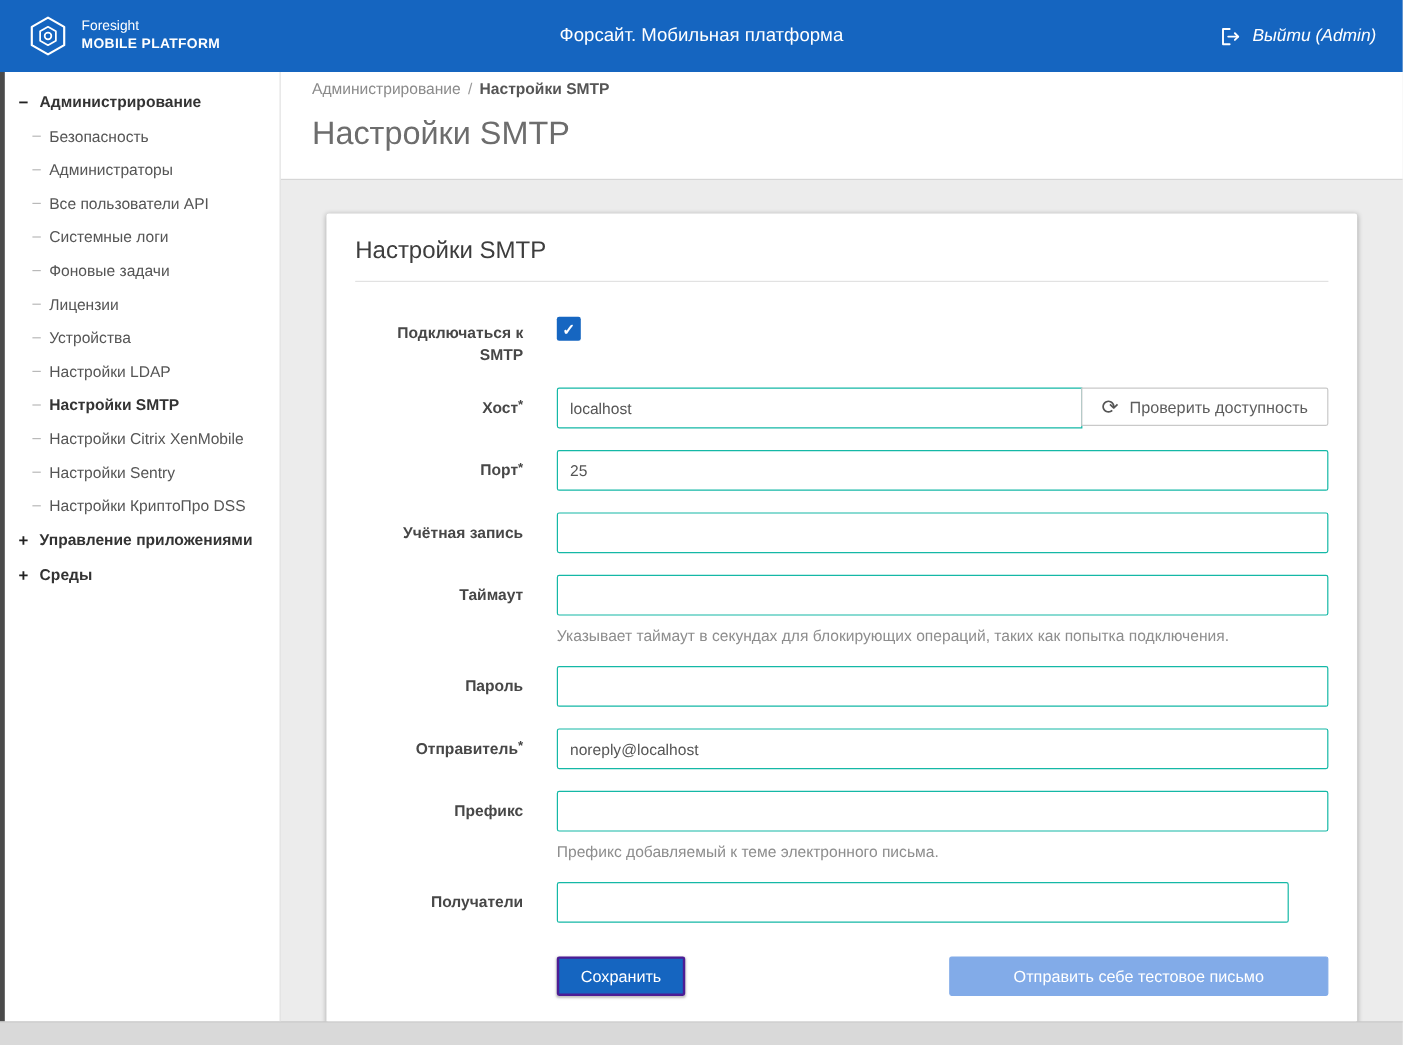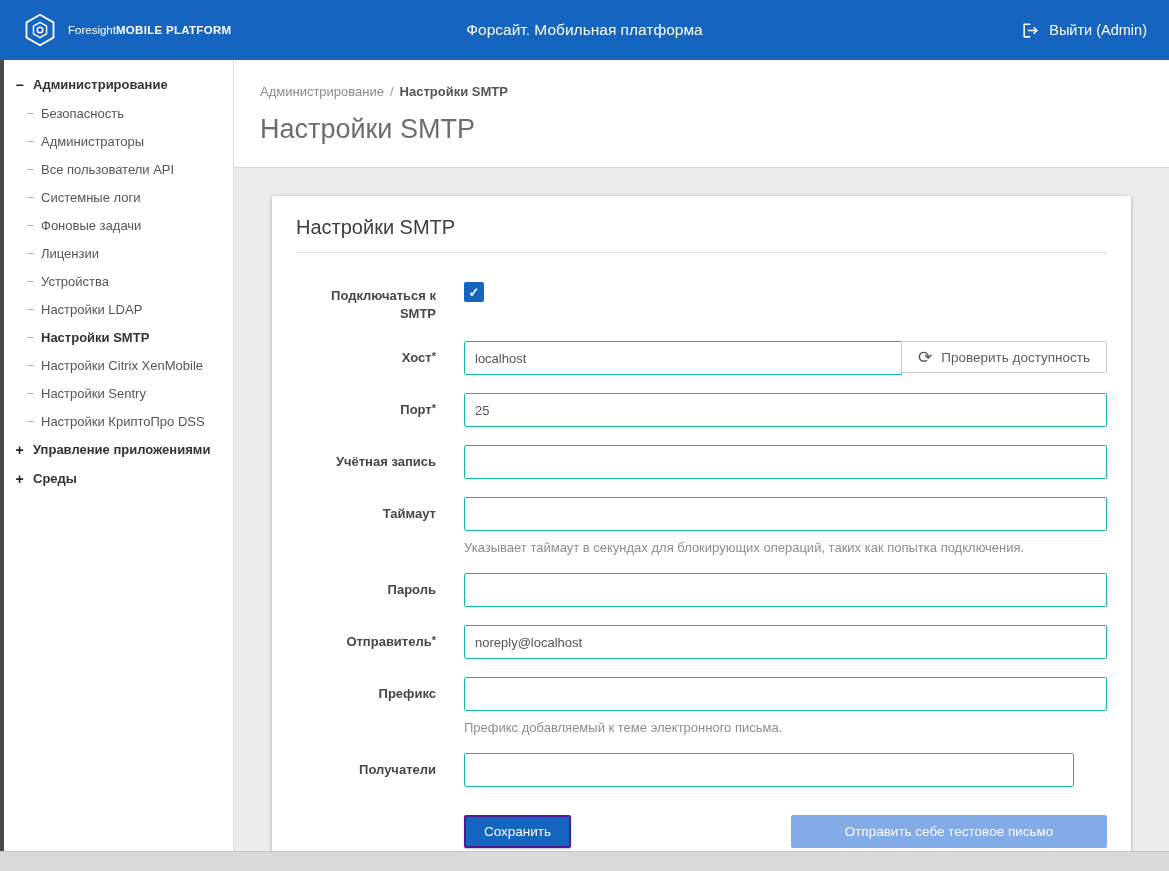--- a/index.html
+++ b/index.html
@@ -11,29 +11,29 @@
   }
 
   
   .header {
     height: 60px; background: #1565c0; color: #fff;
     display: flex; align-items: center; position: relative;
     padding: 0 22px;
   }
   .logo { display: flex; align-items: center; gap: 10px; z-index: 2; }
   .logo svg { width: 36px; height: 36px; display: block; }
-  .logo-text { display: flex; flex-direction: row; line-height: 1.3; font-size: 11.5px; }
+  .logo-text { display: flex; flex-direction: column; line-height: 1.3; font-size: 11.5px; }
   .logo-sub { font-weight: bold; letter-spacing: .3px; }
   .header-title {
     position: absolute; left: 0; right: 0; text-align: center;
     font-size: 15.5px; pointer-events: none;
   }
   .logout {
     margin-left: auto; display: flex; align-items: center; gap: 9px;
-    font-size: 14.5px; cursor: pointer; z-index: 2;
+    font-size: 14.5px; cursor: pointer; z-index: 2; font-style: italic;
   }
   .logout svg { width: 19px; height: 19px; display: block; }
 
   
   .layout { display: flex; height: 791px; position: relative; }
   .left-edge {
     position: absolute; left: 0; top: 0; bottom: 0; width: 4px;
     background: #4a4a4a; z-index: 5;
   }
 
@@ -49,21 +49,21 @@
   .expander { width: 11px; font-size: 14px; font-weight: bold; color: #222; line-height: 1; text-align: center; }
   .tree-item {
     display: flex; align-items: center; gap: 7px;
     padding: 6.5px 8px 6.5px 21px; cursor: pointer; color: #555;
   }
   .tree-item .dash { width: 7px; height: 0; border-top: 1px solid #b9b9b9; flex: none; }
   .tree-item.active .lbl { font-weight: bold; color: #333; }
 
   
   .main { flex: 1; display: flex; flex-direction: column; min-width: 0; background: #ececec; }
-  .main-header { background: #fff; border-bottom: 1px solid #d6d6d6; padding: 24px 26px 22px; }
+  .main-header { background: #fff; border-bottom: 1px solid #d6d6d6; padding: 6px 26px 22px; }
   .breadcrumb { font-size: 13px; color: #8a8a8a; }
   .breadcrumb .sep { margin: 0 6px; color: #9a9a9a; }
   .breadcrumb .current { color: #555; font-weight: bold; }
   .breadcrumb .parent { cursor: pointer; }
   .page-title { margin-top: 15px; font-size: 27px; font-weight: 400; color: #6d6d6d; }
 
   .content { flex: 1; padding: 28px 38px; overflow: hidden; }
 
   
   .card {

